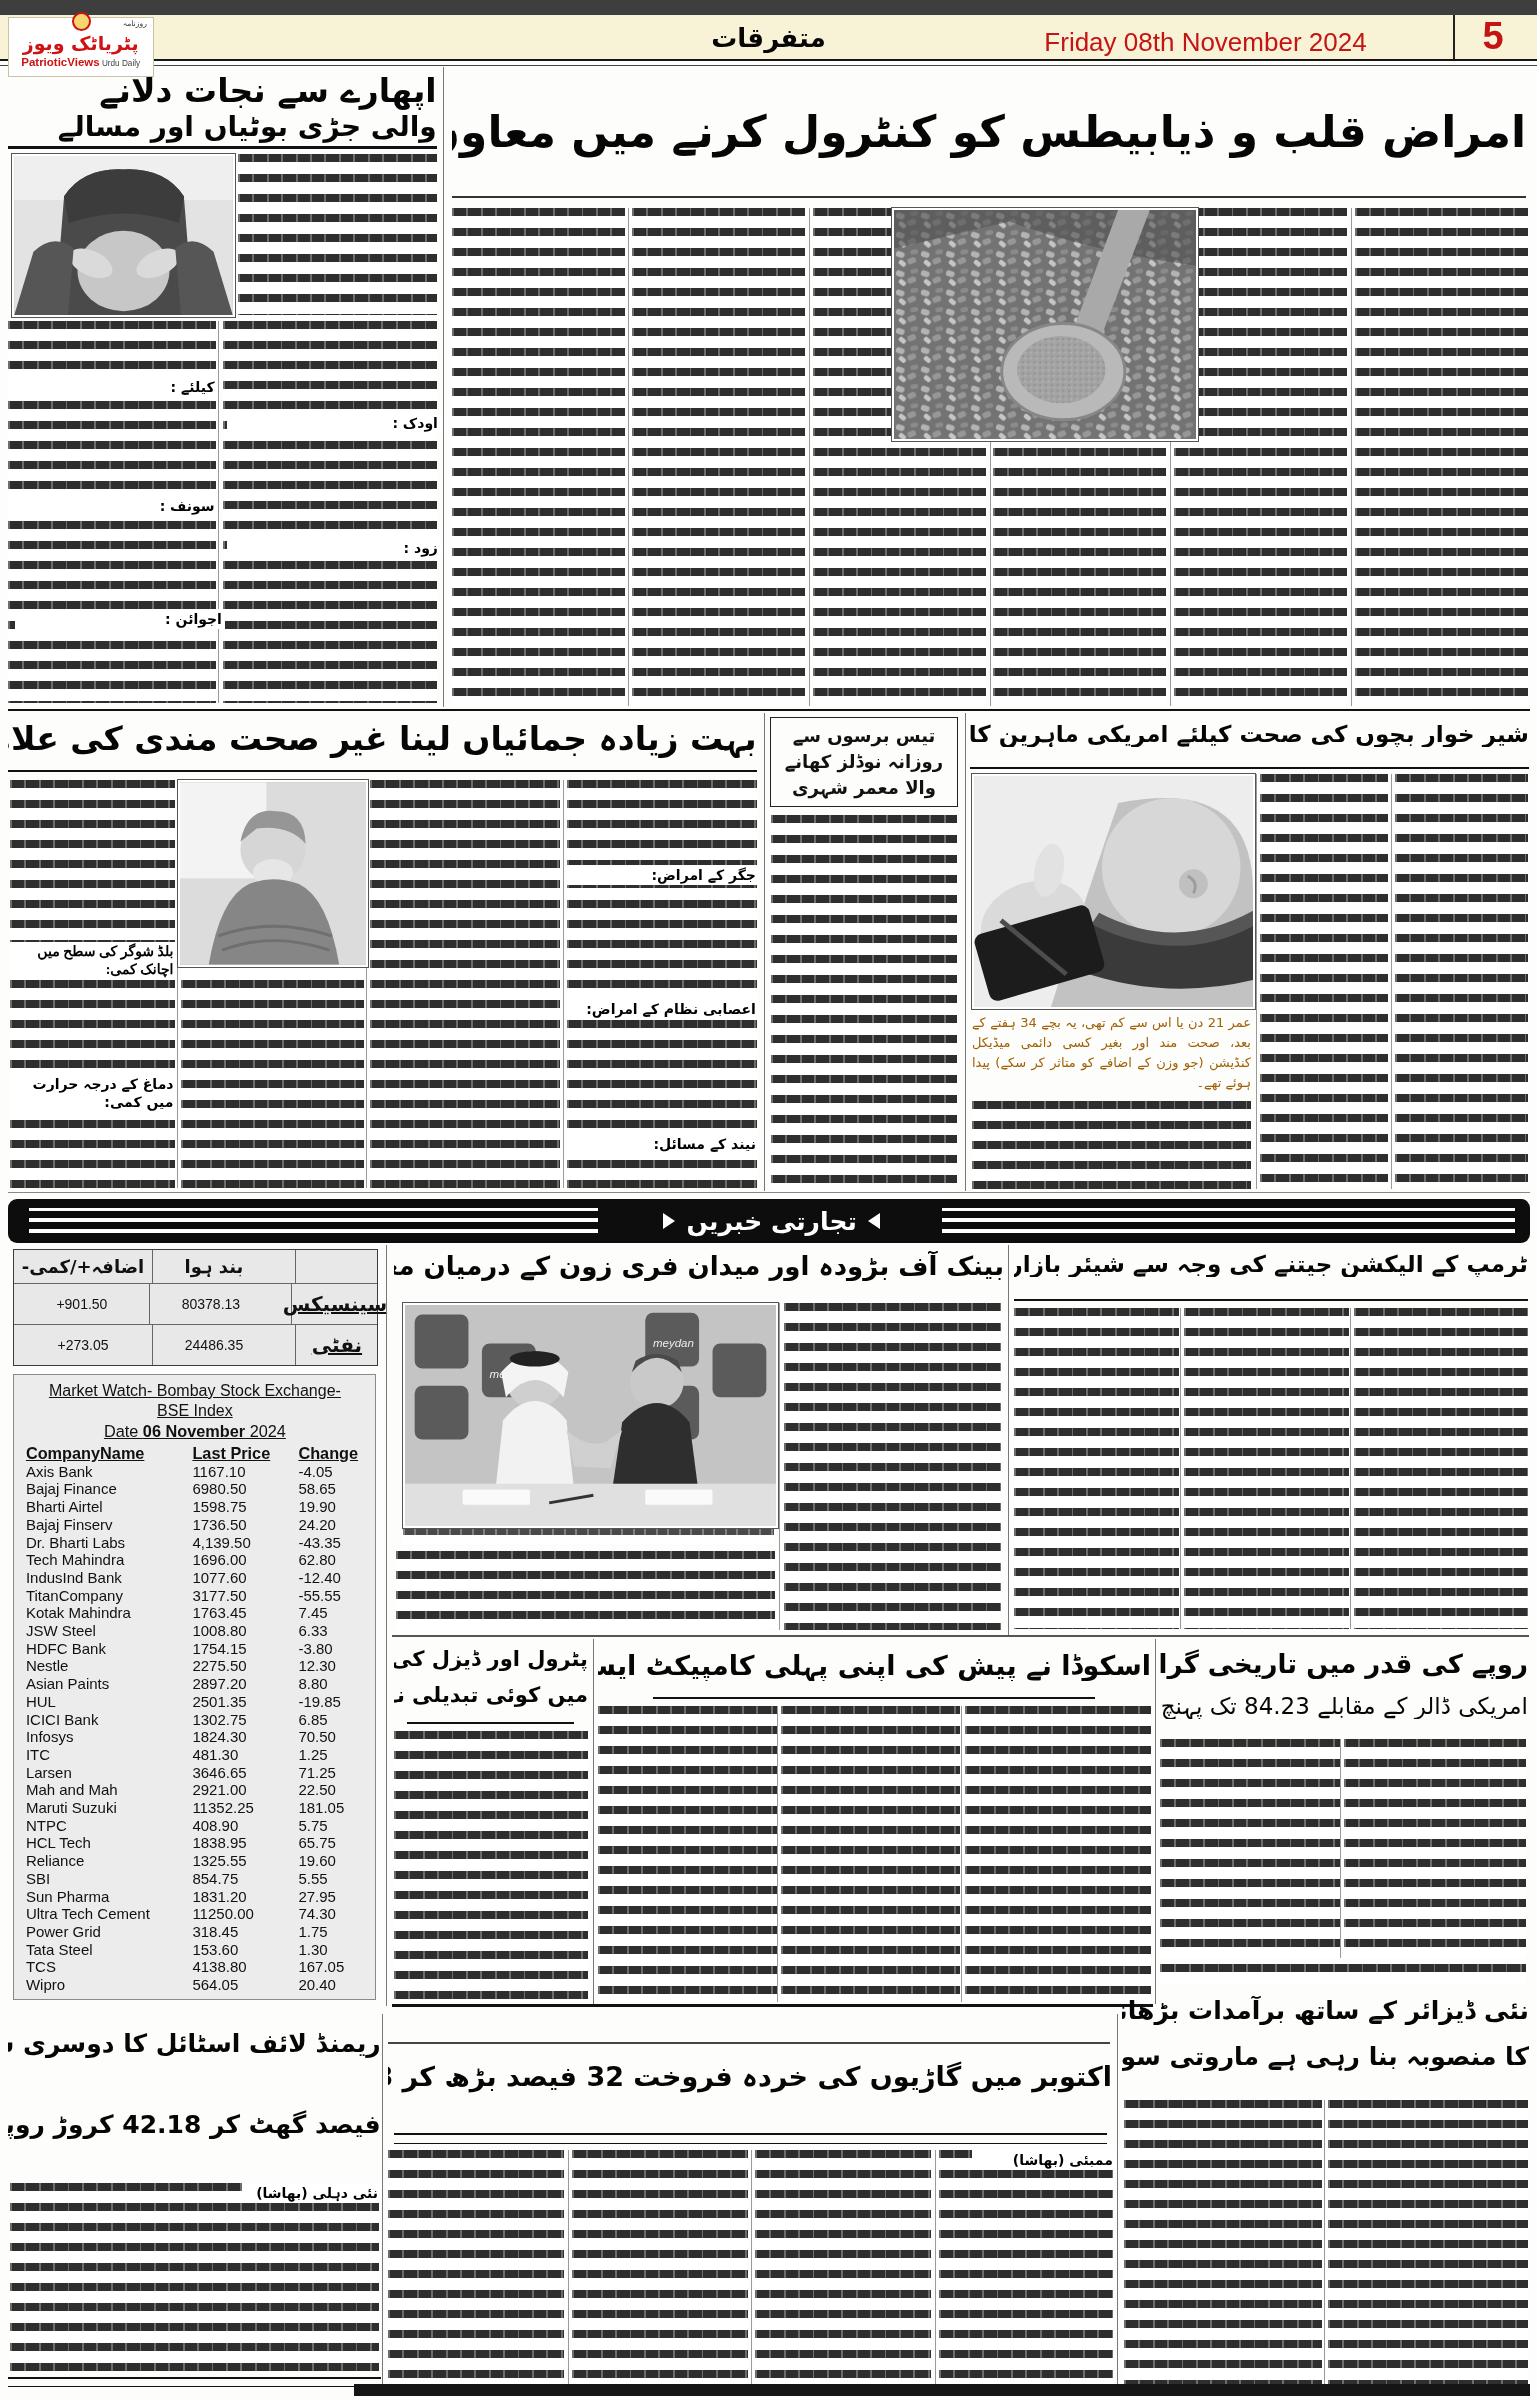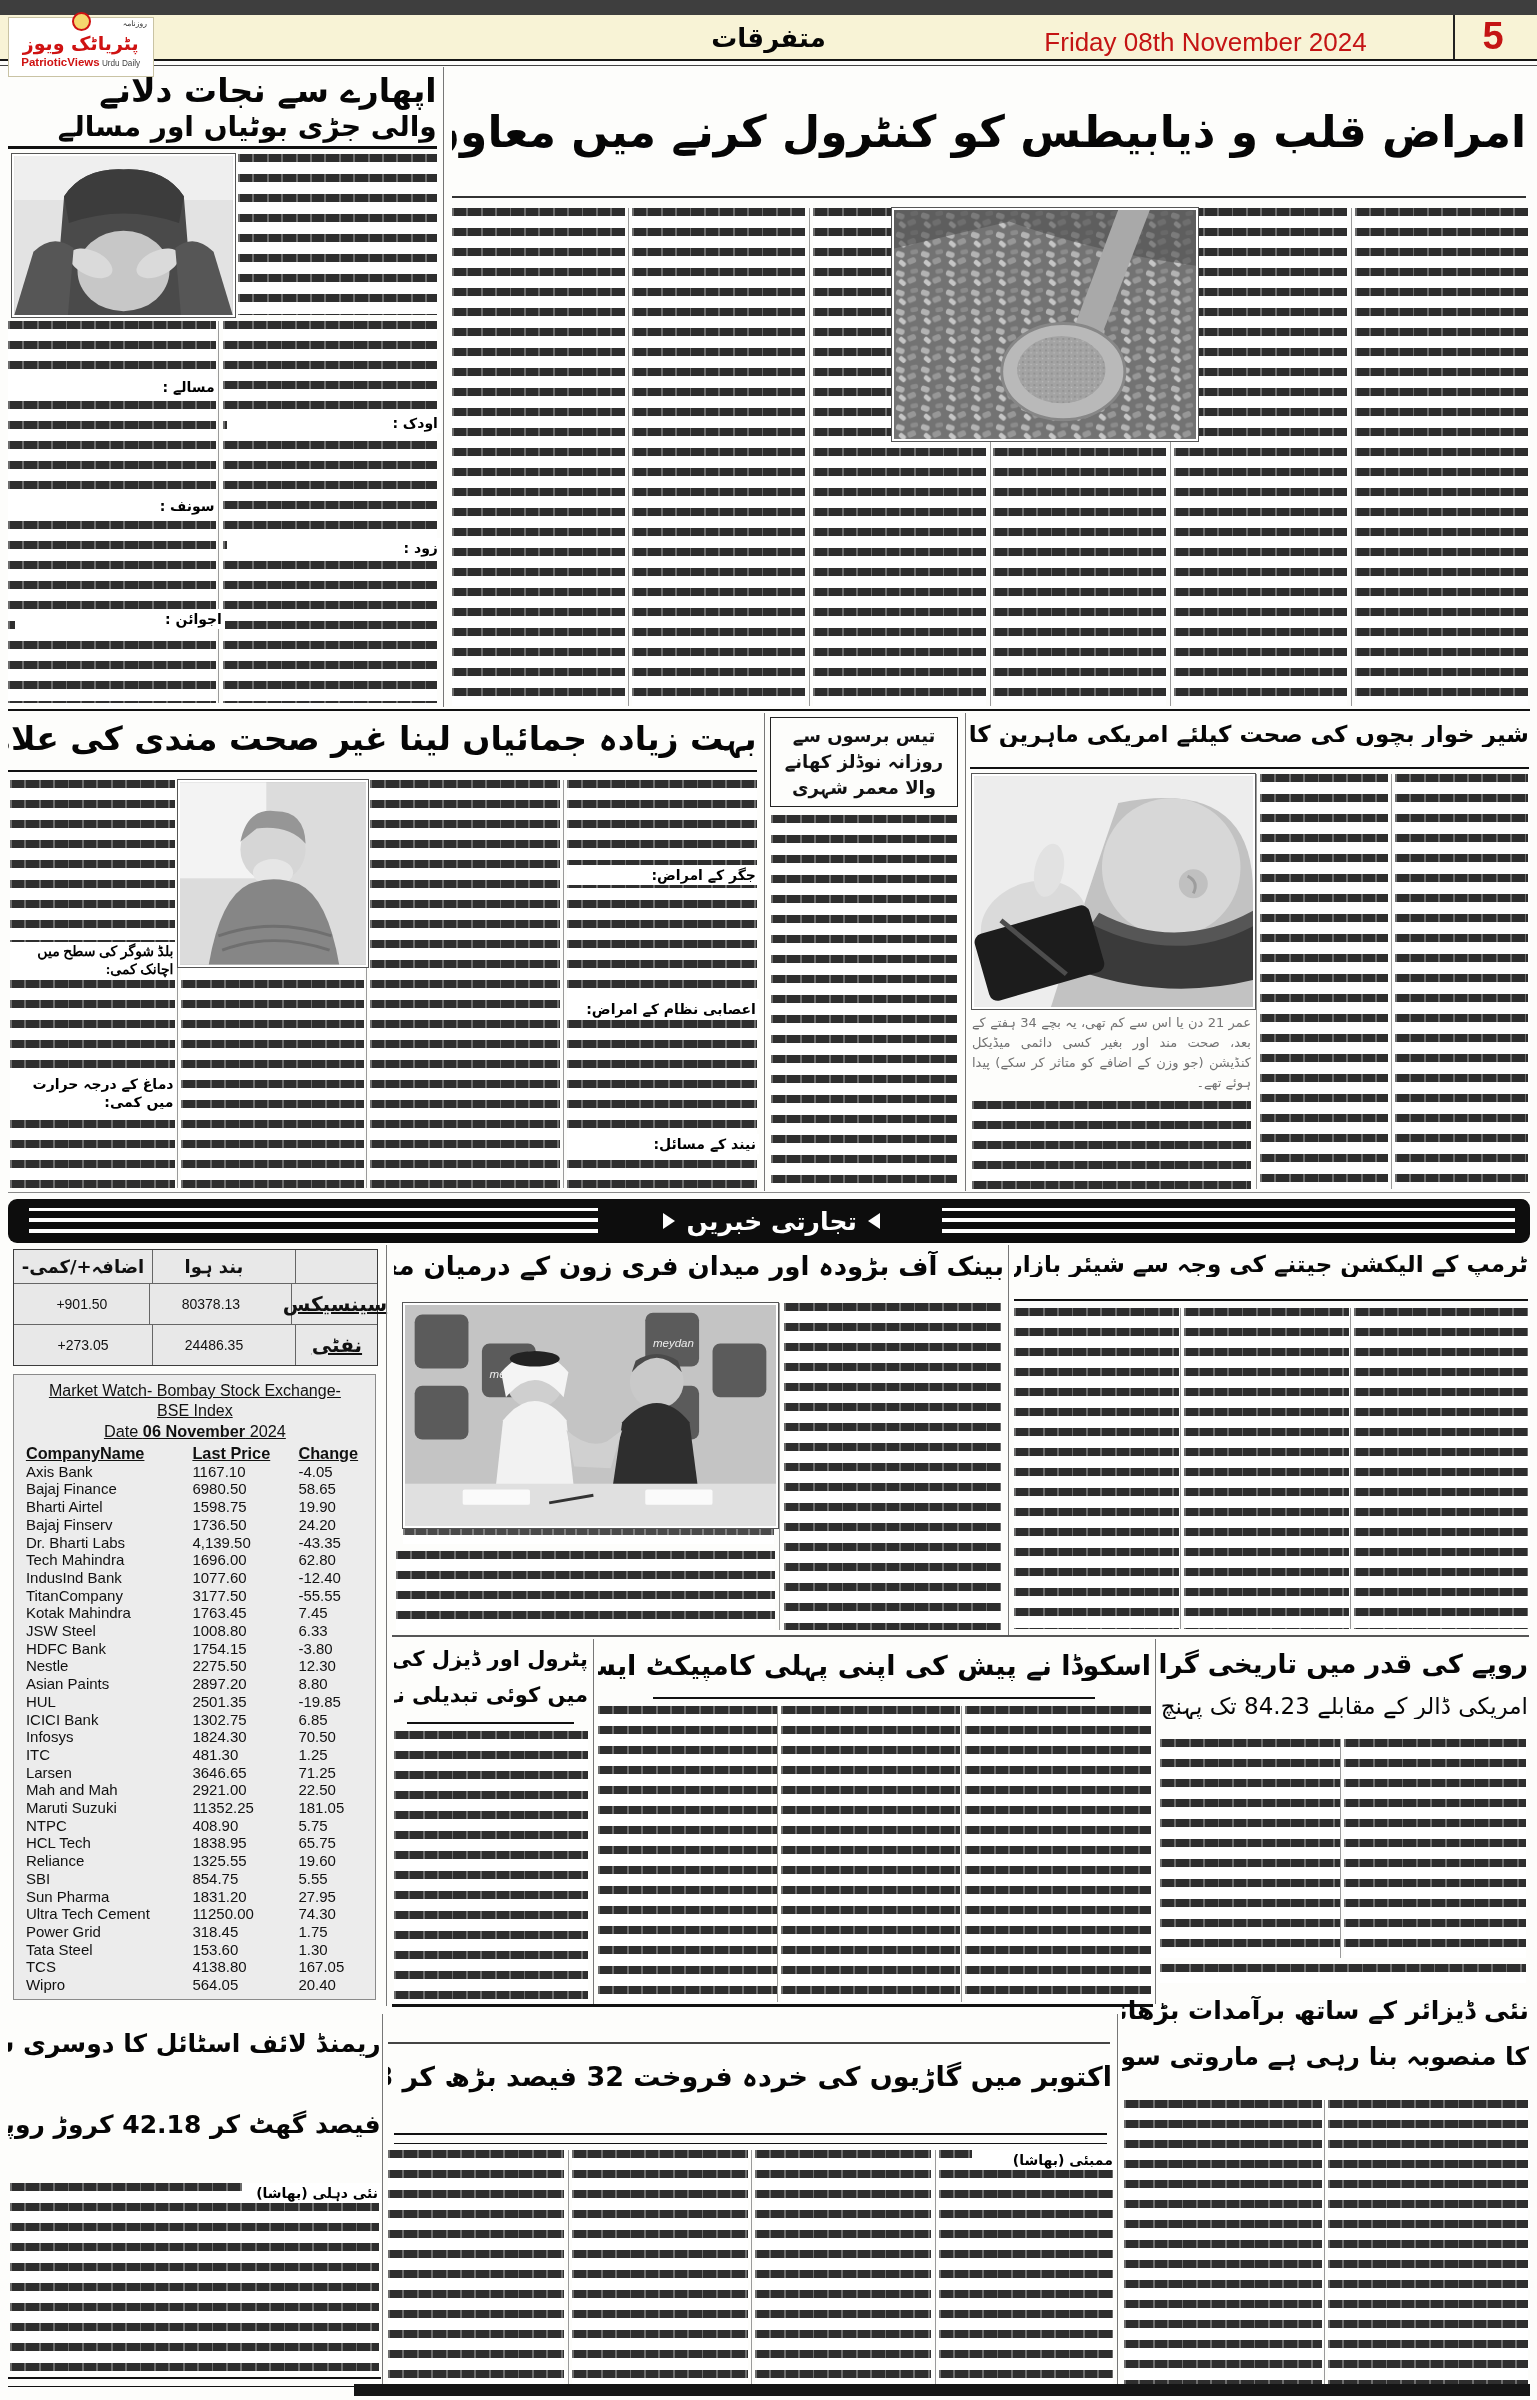--- a/index.html
+++ b/index.html
@@ -15,21 +15,21 @@
         repeating-linear-gradient(90deg, rgba(255,255,255,.30) 0 1.9px, rgba(255,255,255,0) 1.9px 14.4px),
         repeating-linear-gradient(180deg,#2e2e2e 0 7.7px,#ffffff 7.7px 20px);}
   .gk-f{background-image:
         repeating-linear-gradient(90deg, rgba(255,255,255,.30) 0 1.9px, rgba(255,255,255,0) 1.9px 11.5px),
         repeating-linear-gradient(180deg,#4a4a4a 0 5.8px,#ffffff 5.8px 15.4px);}
   .vr{position:absolute;width:1px;background:#9a9a9a;}
   .hr{position:absolute;background:#111;}
   .sub{position:absolute;direction:rtl;font-weight:bold;font-size:14px;line-height:18px;
        background:#fff;color:#000;padding:1px 2.9px;text-align:right;}
   .photo{position:absolute;border:2.9px solid #fff;box-shadow:0 0 0 1px #555;background:#ccc;}
-  .cap{position:absolute;direction:rtl;font-size:13px;line-height:20px;text-align:justify;color:#737373;}
+  .cap{position:absolute;direction:rtl;font-size:13px;line-height:20px;text-align:justify;color:#a16207;}
   
   .topstrip{position:absolute;left:0;top:0;width:1537px;height:15.4px;background:#3e3e3e;}
   .headband{position:absolute;left:0;top:15.4px;width:1537px;height:44px;background:#f8f3d6;
             border-bottom:2.9px solid #161616;}
   .masthead{position:absolute;left:7.7px;top:17.3px;width:144px;height:58px;background:#fff;
             border:1px solid #c9c3a4;z-index:5;text-align:center;}
   .masthead .ttl{color:#cf1212;font-weight:bold;font-size:19px;line-height:23px;margin-top:13.4px;direction:rtl;}
   .masthead .sb1{color:#cf1212;font-weight:bold;font-size:11.5px;display:inline;}
   .masthead .sb2{color:#444;font-size:8.2px;display:inline;}
   .logo-dot{position:absolute;left:63px;top:-6.7px;width:15.4px;height:15.4px;border-radius:50%;
@@ -98,21 +98,21 @@
       <ellipse cx="80" cy="112" rx="24" ry="13" fill="#dadada" transform="rotate(25 80 112)"></ellipse>
       <ellipse cx="150" cy="112" rx="24" ry="13" fill="#dadada" transform="rotate(-25 150 112)"></ellipse>
       <path d="M0,166 L20,100 Q40,80 62,96 L56,166 Z" fill="#565656"></path>
       <path d="M228,166 L208,100 Q188,80 168,96 L174,166 Z" fill="#565656"></path>
     </svg>
   </div>
   <div class="gk" style="left:238px;top:154px;width:199px;height:161px;"></div>
   <div class="gk" style="left:7.7px;top:321px;width:208px;height:382px;"></div>
   <div class="gk" style="left:223px;top:321px;width:214px;height:382px;"></div>
   <div class="vr" style="left:218px;top:321px;height:382px;"></div>
-  <div class="sub" style="left:7.7px;top:377px;width:204px;">مسالے :</div>
+  <div class="sub" style="left:7.7px;top:377px;width:204px;">کیلئے :</div>
   <div class="sub" style="left:7.7px;top:496px;width:204px;">سونف :</div>
   <div class="sub" style="left:15px;top:609px;width:204px;">اجوائن :</div>
   <div class="sub" style="left:227px;top:413px;width:208px;">اودک :</div>
   <div class="sub" style="left:227px;top:538px;width:208px;">زود :</div>
 
   <div class="vr" style="left:443px;top:67px;height:640px;background:#777;"></div>
 
   <div class="uh" style="left:452px;top:79px;width:1074px;font-size:44px;line-height:106px;height:108px;">امراض قلب و ذیابیطس کو کنٹرول کرنے میں معاون ہے میتھی</div>
   <div class="hr" style="left:452px;top:196px;width:1074px;height:1.9px;background:#333;"></div>
 

